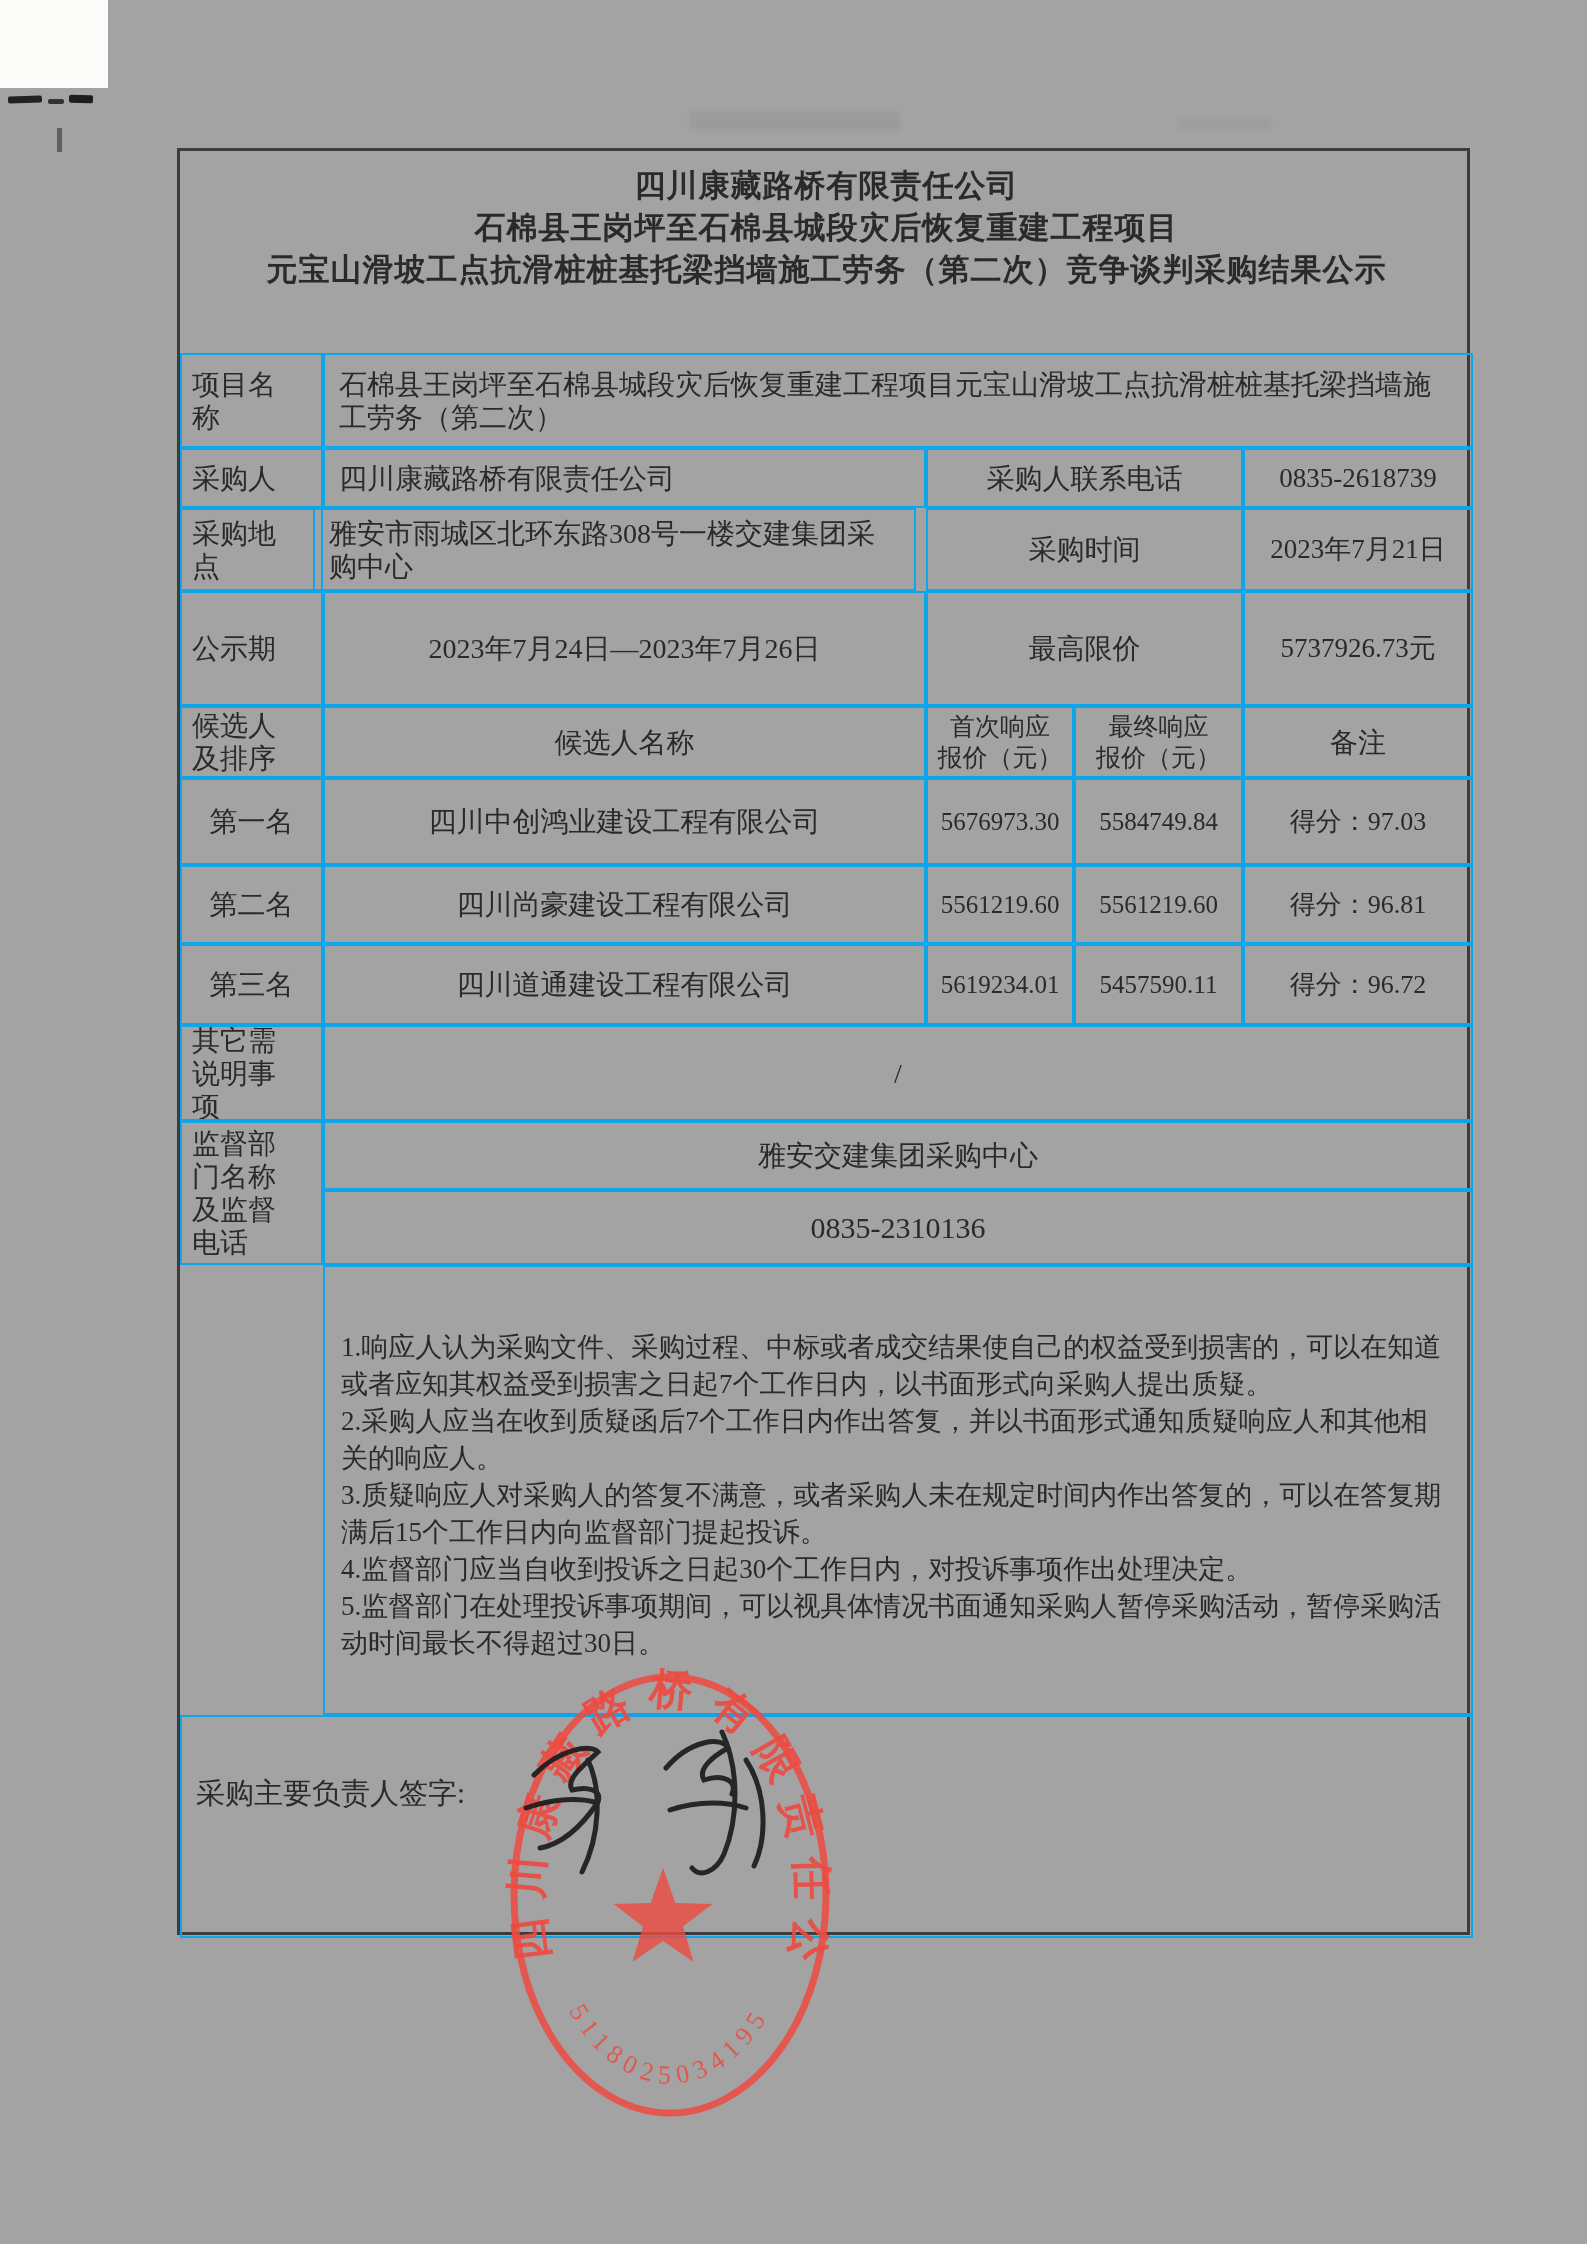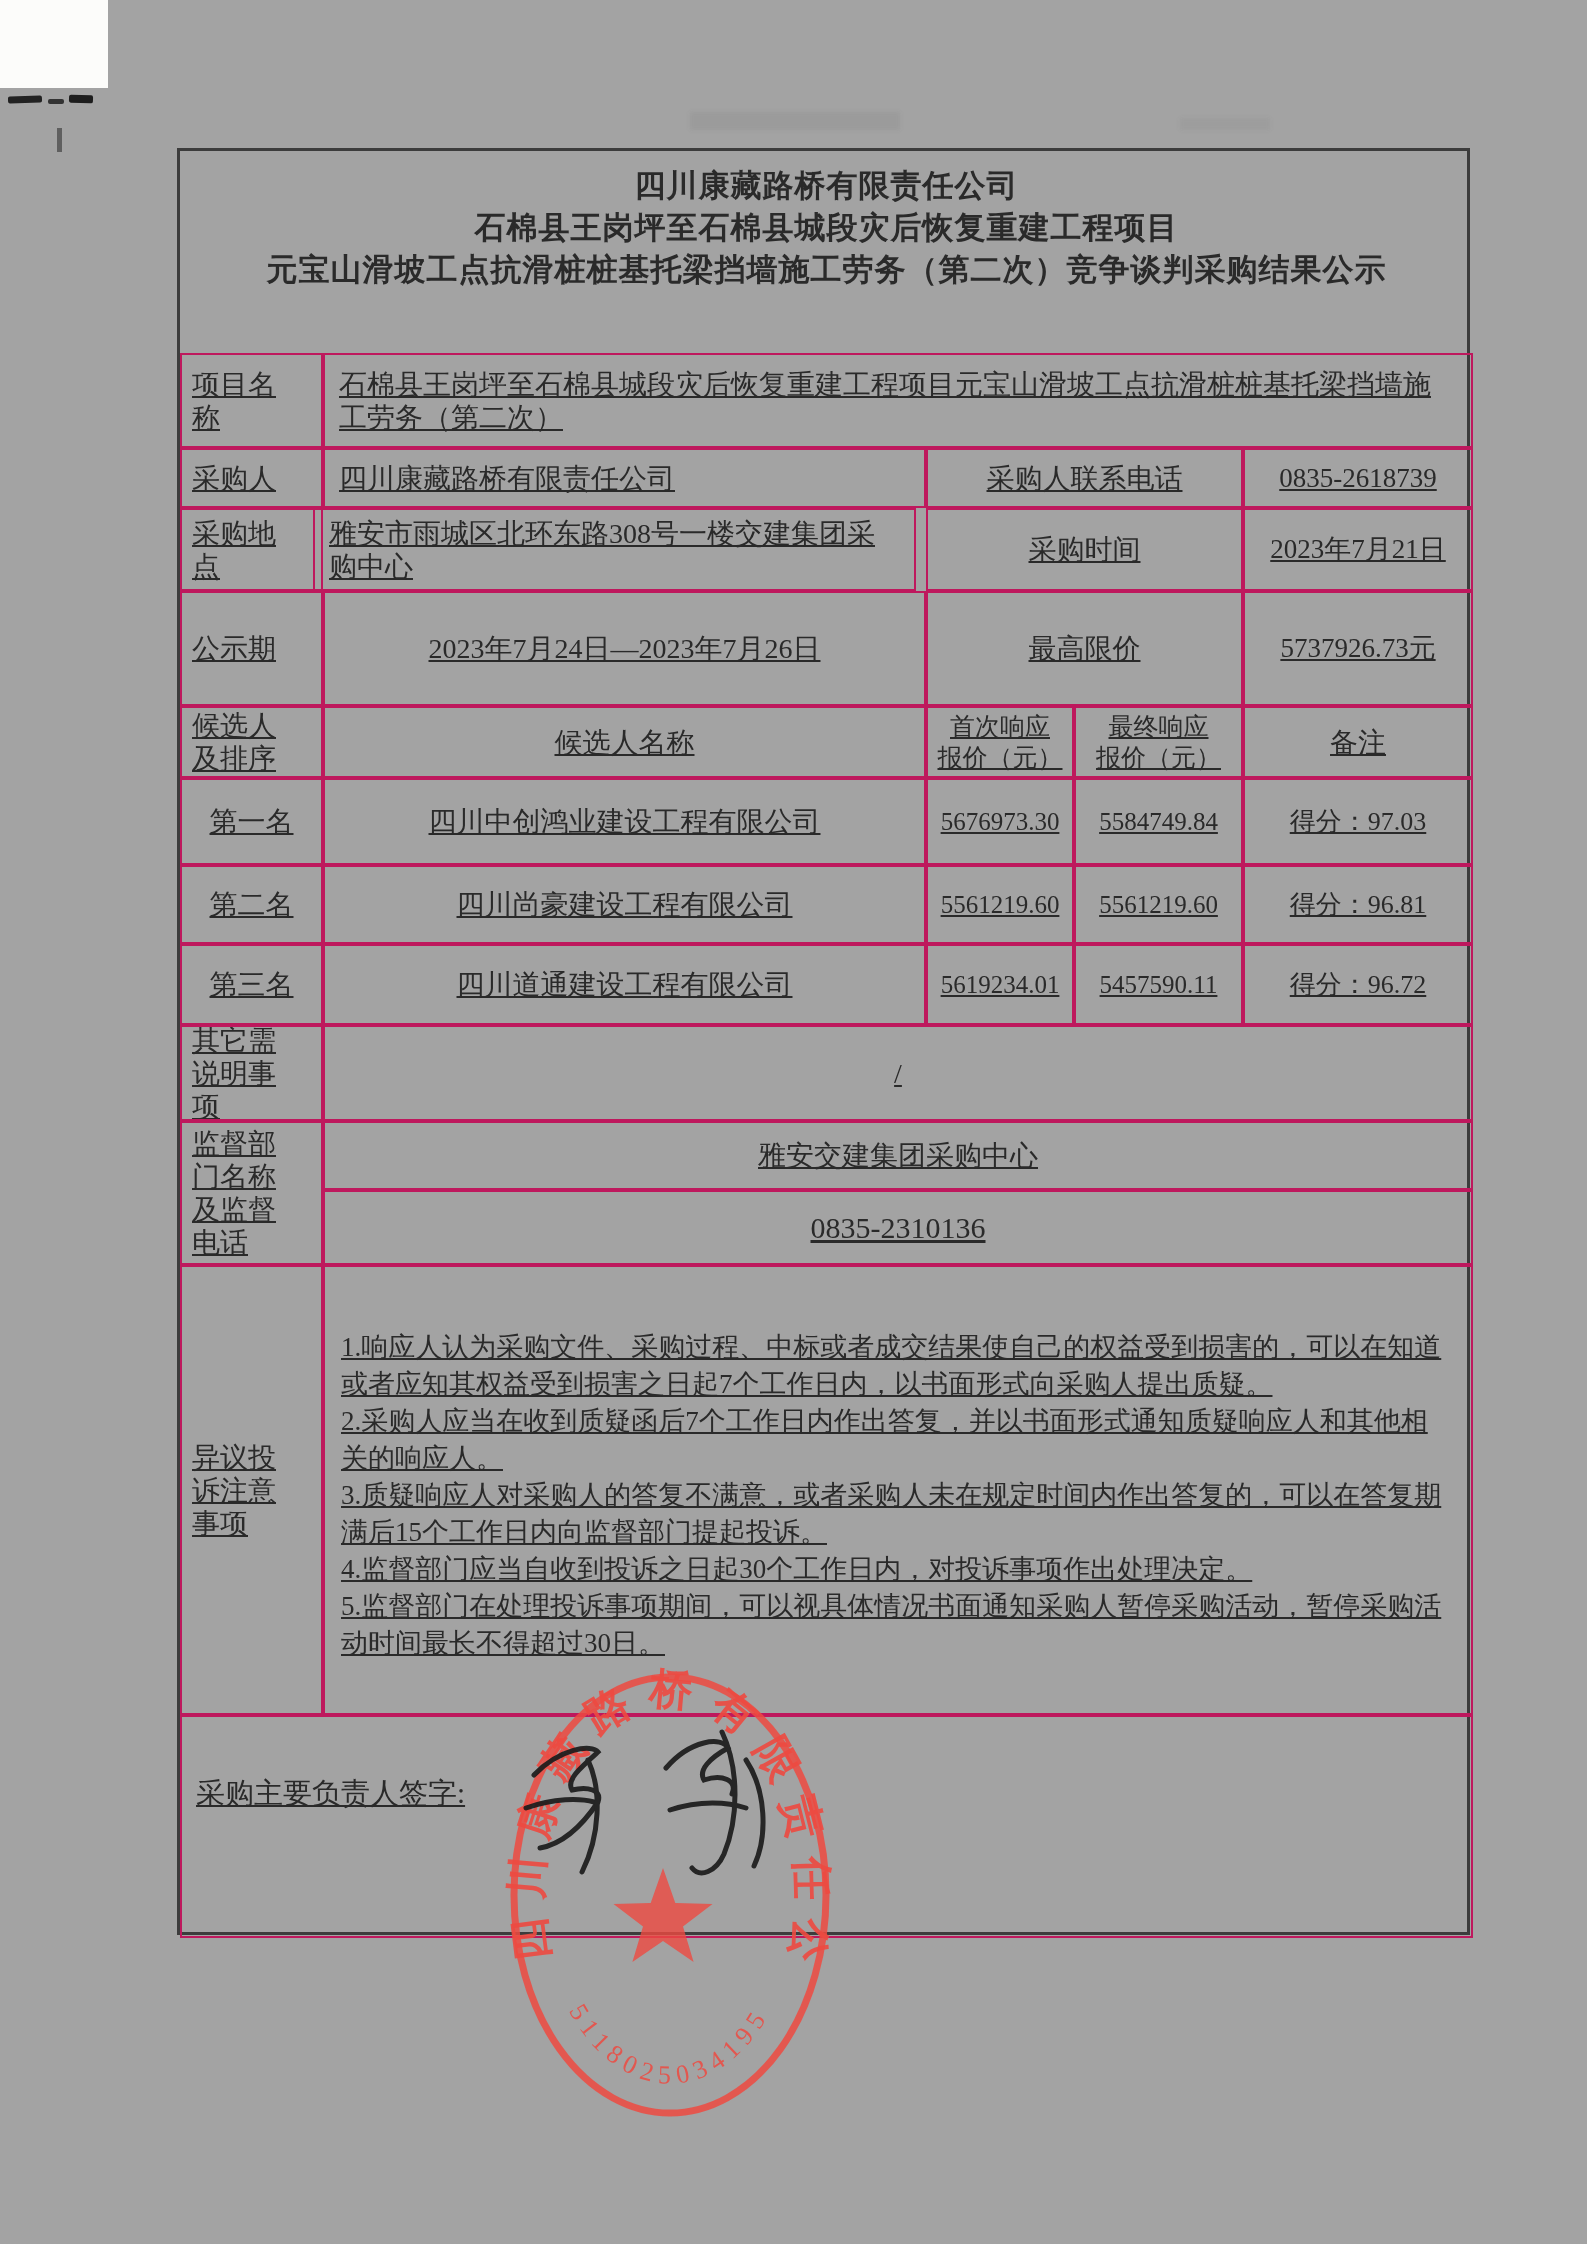--- a/index.html
+++ b/index.html
@@ -1,21 +1,21 @@
 <!DOCTYPE html>
 <html><head>
 <meta charset="utf-8">
 <style>
   html,body{margin:0;padding:0;background:#e8e8e6;}
   .page{position:relative;width:1587px;height:2244px;background:#a3a3a3;overflow:hidden;
         font-family:"Liberation Serif","DejaVu Serif",serif;color:#2a2a2a;}
   .tbl{position:absolute;left:177px;top:148px;width:1293px;height:1787px;
        border:3px solid #3c3c3c;box-sizing:border-box;background:transparent;}
-  .c{position:absolute;box-sizing:border-box;border:2px solid #be185d;
-     display:flex;align-items:center;font-size:28px;line-height:33px;overflow:hidden;text-decoration:underline;}
+  .c{position:absolute;box-sizing:border-box;border:2px solid #0ea5e9;
+     display:flex;align-items:center;font-size:28px;line-height:33px;overflow:hidden;}
   .lft{justify-content:flex-start;text-align:left;padding:4px 18px 4px 10px;}
   .ctr{justify-content:center;text-align:center;padding:4px 6px;}
   .pre{white-space:pre-line;}
   .num{font-size:25px;letter-spacing:0px;}
   .titleblock{position:absolute;left:0;top:0;width:1293px;height:202px;padding-top:14px;
               box-sizing:border-box;text-align:center;}
   .titleline{font-size:31px;font-weight:700;line-height:42px;letter-spacing:1px;}
   .objtext{display:block;padding:62px 24px 0 16px;font-size:27px;line-height:37px;text-align:left;}
   .objtext div{margin:0;}
   .sigcell{display:block;padding:60px 0 0 14px;font-size:29px;}
@@ -89,21 +89,20 @@
     <div class="c ctr num" style="left:894px;top:793px;width:169px;height:81px;">5457590.11</div>
     <div class="c ctr" style="left:1063px;top:793px;width:230px;height:81px;font-size:26px;">得分：96.72</div>
 
     <div class="c lft" style="left:0;top:874px;width:143px;height:96px;">其它需说明事项</div>
     <div class="c ctr" style="left:143px;top:874px;width:1150px;height:96px;">/</div>
 
     <div class="c lft" style="left:0;top:970px;width:143px;height:144px;">监督部门名称及监督电话</div>
     <div class="c ctr" style="left:143px;top:970px;width:1150px;height:69px;">雅安交建集团采购中心</div>
     <div class="c ctr num" style="left:143px;top:1039px;width:1150px;height:75px;font-size:30px;">0835-2310136</div>
 
-    <div class="c lft" style="left:0;top:1114px;width:143px;height:450px;">异议投诉注意事项</div>
     <div class="c objtext" style="left:143px;top:1114px;width:1150px;height:450px;">
       <div>1.响应人认为采购文件、采购过程、中标或者成交结果使自己的权益受到损害的，可以在知道或者应知其权益受到损害之日起7个工作日内，以书面形式向采购人提出质疑。</div>
       <div>2.采购人应当在收到质疑函后7个工作日内作出答复，并以书面形式通知质疑响应人和其他相关的响应人。</div>
       <div>3.质疑响应人对采购人的答复不满意，或者采购人未在规定时间内作出答复的，可以在答复期满后15个工作日内向监督部门提起投诉。</div>
       <div>4.监督部门应当自收到投诉之日起30个工作日内，对投诉事项作出处理决定。</div>
       <div>5.监督部门在处理投诉事项期间，可以视具体情况书面通知采购人暂停采购活动，暂停采购活动时间最长不得超过30日。</div>
     </div>
 
     <div class="c sigcell" style="left:0;top:1564px;width:1293px;height:223px;">
       <span>采购主要负责人签字:</span>

